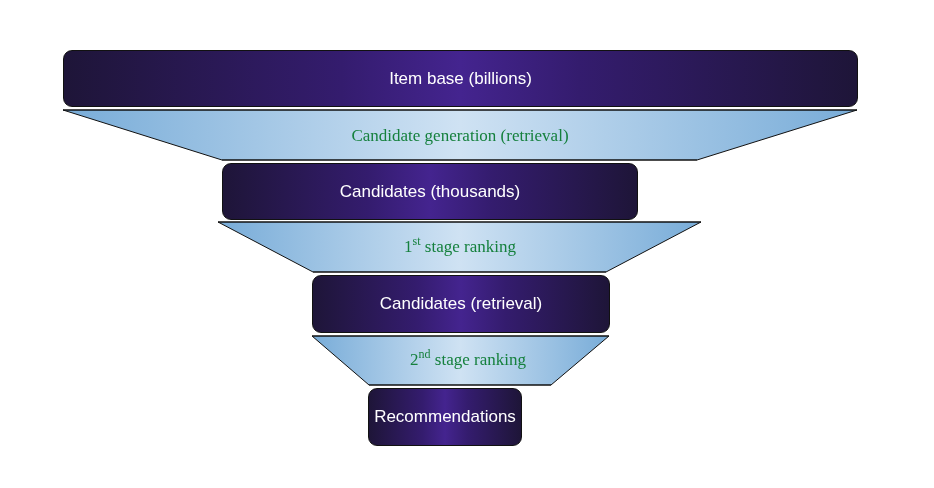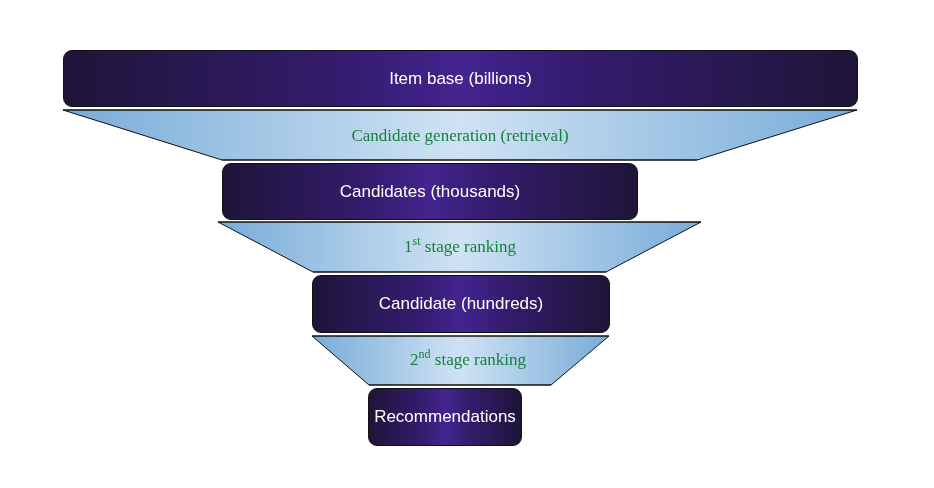--- a/index.html
+++ b/index.html
@@ -63,21 +63,21 @@
   <line x1="369" y1="385" x2="551" y2="385" stroke="#111" stroke-width="1.5"></line>
 </svg>
 
 <div class="bar" id="bar-1">
   <span>Item base (billions)</span>
 </div>
 <div class="bar" id="bar-2">
   <span>Candidates (thousands)</span>
 </div>
 <div class="bar" id="bar-3">
-  <span>Candidate (hundreds)</span>
+  <span>Candidates (retrieval)</span>
 </div>
 <div class="bar" id="bar-4">
   <span>Recommendations</span>
 </div>
 
 <div class="stage-label" id="stage-label-1">
   <span style="white-space: pre;">Candidate generation (retrieval)</span>
 </div>
 <div class="stage-label" id="stage-label-2">
   <span>1</span><sup>st</sup><span style="white-space: pre;"> stage ranking</span>

